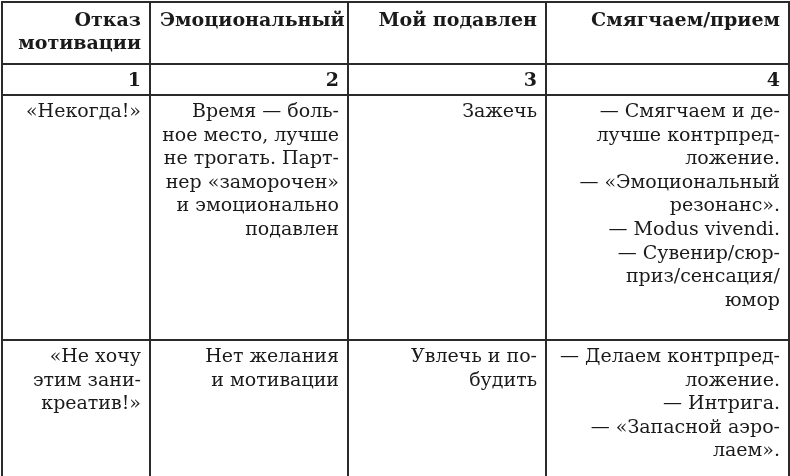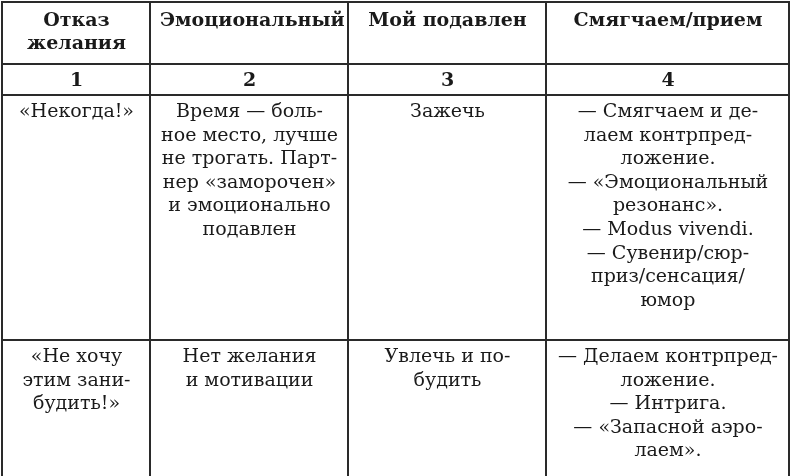--- a/index.html
+++ b/index.html
@@ -23,21 +23,21 @@
       font-family: "DejaVu Serif", "Liberation Serif", serif;
       color: #1a1a1a;
     }
     table.doc-table col.c1 { width: 148px; }
     table.doc-table col.c2 { width: 198px; }
     table.doc-table col.c3 { width: 198px; }
     table.doc-table col.c4 { width: 243px; }
     table.doc-table td, table.doc-table th {
       border: 2px solid #2a2a2a;
       vertical-align: top;
-      text-align: center;
+      text-align: right;
       padding: 3px 8px 2px 9px;
       overflow: hidden;
     }
     tr.hdr th {
       font-weight: bold;
       font-size: 19px;
       line-height: 23px;
       height: 53px;
       padding-top: 5px;
     }
@@ -67,21 +67,21 @@
   <colgroup>
     <col class="c1">
       <col class="c2">
       <col class="c3">
       <col class="c4">
   </colgroup>
   <thead>
     <tr class="hdr">
       <th>
         <span class="line">Отказ</span>
-        <span class="line">желания</span>
+        <span class="line">мотивации</span>
       </th>
       <th>
         <span class="line">Эмоциональный</span>
       </th>
       <th>
         <span class="line">Мой подавлен</span>
       </th>
       <th>
         <span class="line">Смягчаем/прием</span>
       </th>
@@ -104,35 +104,35 @@
         <span class="line">не трогать. Парт-</span>
         <span class="line">нер «заморочен»</span>
         <span class="line">и эмоционально</span>
         <span class="line">подавлен</span>
       </td>
       <td>
         <span class="line">Зажечь</span>
       </td>
       <td>
         <span class="line">— Смягчаем и де-</span>
-        <span class="line">лаем контрпред-</span>
+        <span class="line">лучше контрпред-</span>
         <span class="line">ложение.</span>
         <span class="line">— «Эмоциональный</span>
         <span class="line">резонанс».</span>
         <span class="line">— Modus vivendi.</span>
         <span class="line">— Сувенир/сюр-</span>
         <span class="line">приз/сенсация/</span>
         <span class="line">юмор</span>
       </td>
     </tr>
     <tr class="body-row row2">
       <td>
         <span class="line">«Не хочу</span>
         <span class="line">этим зани-</span>
-        <span class="line">будить!»</span>
+        <span class="line">креатив!»</span>
       </td>
       <td>
         <span class="line">Нет желания</span>
         <span class="line">и мотивации</span>
       </td>
       <td>
         <span class="line">Увлечь и по-</span>
         <span class="line">будить</span>
       </td>
       <td>

